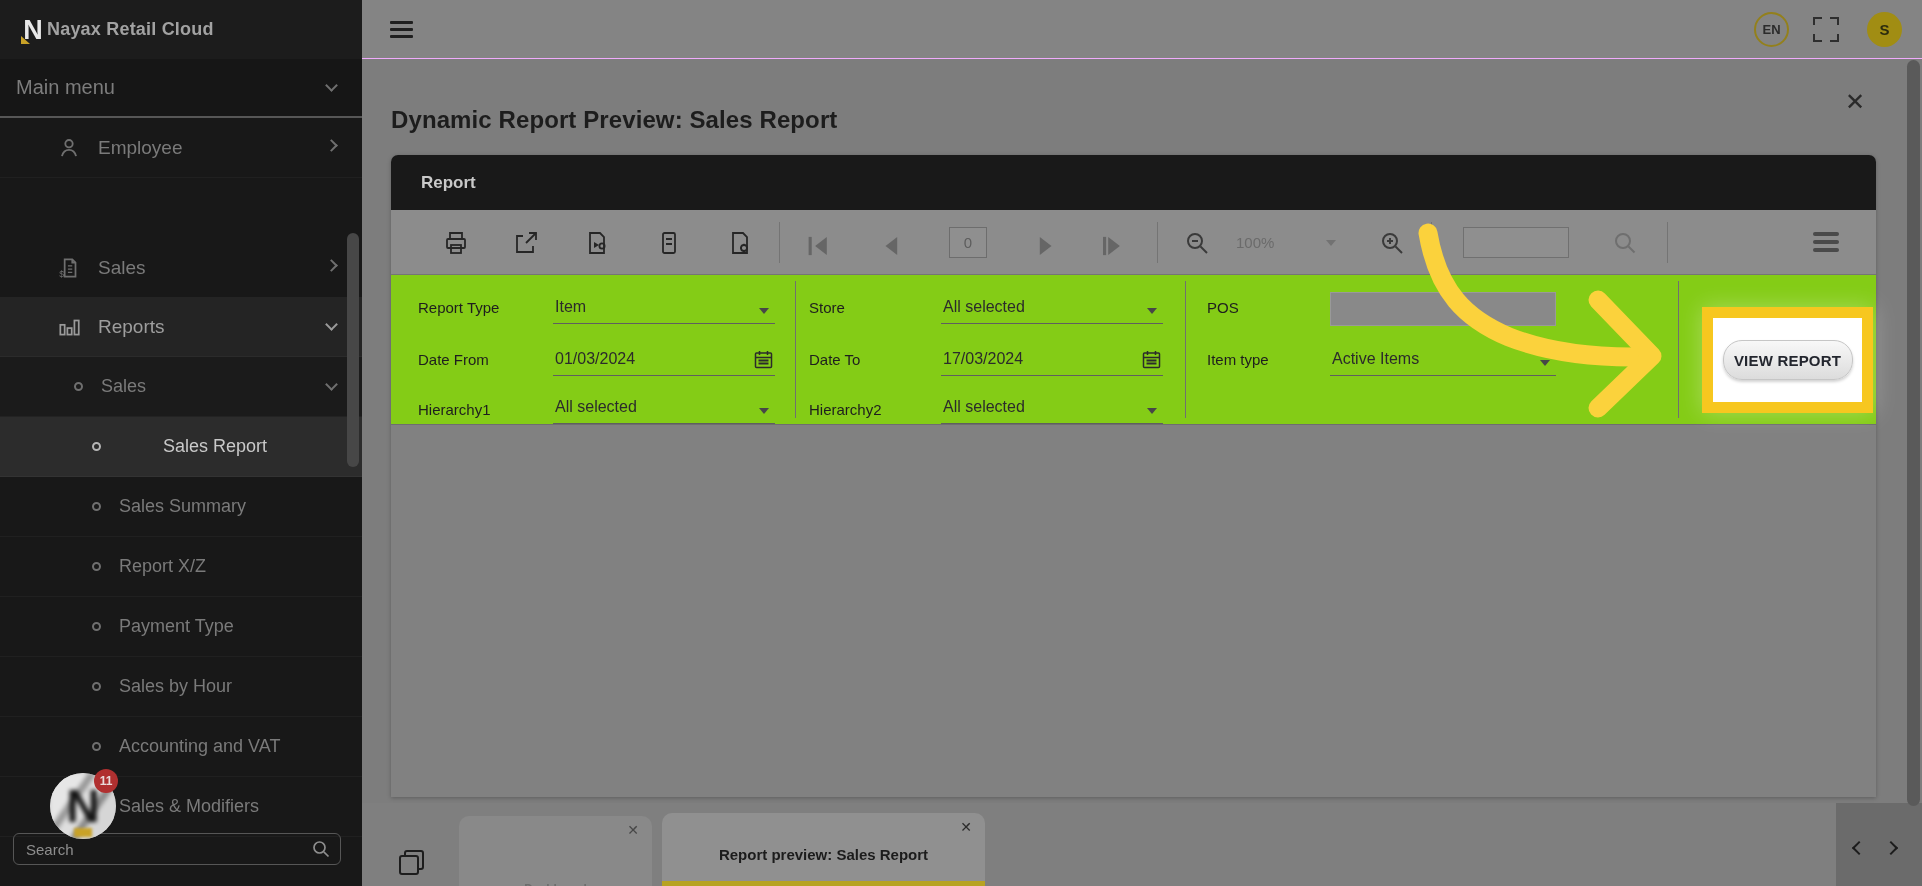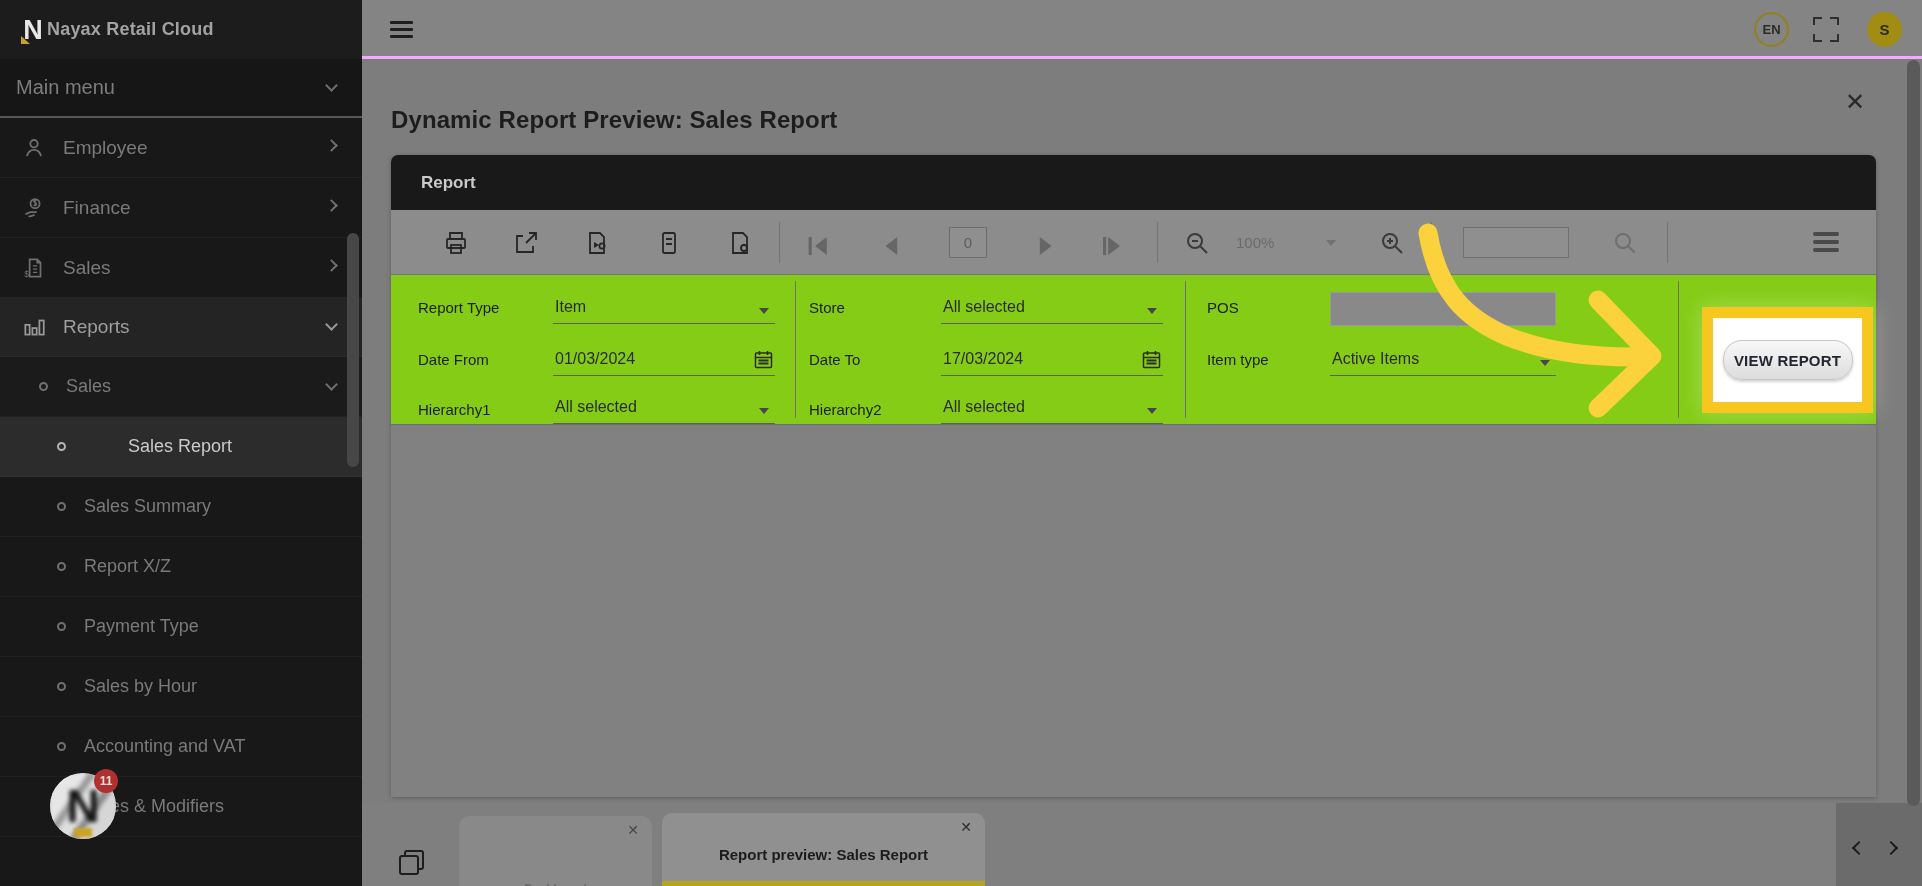--- a/index.html
+++ b/index.html
@@ -11,21 +11,21 @@
   .logo-row{position:absolute;left:0;top:0;width:362px;height:59px;background:#1c1c1c;display:flex;align-items:center;}
   .logo-n{position:relative;margin-left:19px;width:28px;height:30px;color:#e8e8e8;font-size:27px;font-weight:800;line-height:30px;text-align:center;}
   .logo-n i{position:absolute;left:2px;bottom:1px;width:0;height:0;border-left:9px solid #c9a227;border-top:8px solid transparent;}
   .app-title{font-size:18px;font-weight:600;color:#a2a2a2;letter-spacing:.2px;}
   .menu-head{position:absolute;left:0;top:59px;width:362px;height:59px;background:#161616;border-bottom:2px solid #565656;display:flex;align-items:center;}
   .menu-head .mh-label{margin-left:16px;font-size:20px;color:#7d7d7d;}
   .chev{display:inline-block;width:9px;height:9px;border-top:2px solid #6f6f6f;border-right:2px solid #6f6f6f;}
   .chev.r{transform:rotate(45deg);}
   .chev.d{transform:rotate(135deg);}
   .chev.abs{position:absolute;right:26px;top:50%;margin-top:-7px;}
-  .mi{position:absolute;left:0;width:362px;height:60px;display:flex;align-items:center;background:#181818;border-bottom:1px solid rgba(255,255,255,.035);cursor:pointer;}
+  .mi{position:absolute;left:0;width:362px;height:60px;display:flex;align-items:center;background:#181818;border-bottom:1px solid rgba(255,255,255,.035);cursor:pointer;padding-left:35px;}
   .mi .ico{margin-left:21px;width:26px;height:26px;flex:none;}
   .mi .lbl{margin-left:16px;font-size:19px;color:#7a7a7a;white-space:nowrap;}
   .bullet{flex:none;width:9px;height:9px;border:2px solid #6f6f6f;border-radius:50%;}
   .mi.sub1 .bullet{margin-left:39px;}
   .mi.sub2 .bullet{margin-left:57px;}
   .mi.sub1 .lbl,.mi.sub2 .lbl{margin-left:18px;font-size:18px;}
   .mi.reports{background:#242424;}
   .mi.reports .lbl{color:#9e9e9e;}
   .mi.sales-sub{background:#1b1b1b;}
   .mi.active{background:#2c2c2c;gap:44px;}
@@ -35,21 +35,21 @@
   .search-box{position:absolute;left:13px;top:833px;width:328px;height:32px;border:1px solid #565656;border-radius:6px;display:flex;align-items:center;background:transparent;}
   .search-box input{flex:1;background:transparent;border:none;outline:none;margin-left:10px;font-size:15px;color:#bbb;}
   .search-box input::placeholder{color:#8e8e8e;}
   .search-box svg{margin-right:9px;flex:none;}
   .fab{position:absolute;left:50px;top:773px;width:66px;height:66px;border-radius:50%;background:#cfcfcf;overflow:hidden;cursor:pointer;}
   .fab .fab-inner{position:absolute;inset:0;display:flex;align-items:center;justify-content:center;font-size:46px;font-weight:800;color:#141414;filter:blur(2px);background:linear-gradient(125deg,#e6e6e6 0 34%,#9a9a9a 34% 42%,#dedede 42% 58%,#8b8b8b 58% 66%,#d6d6d6 66%);}
   .fab .fab-wedge{position:absolute;left:24px;bottom:2px;width:18px;height:9px;background:#c9a227;filter:blur(1.5px);}
   .badge{position:absolute;left:94px;top:769px;min-width:24px;height:24px;border-radius:12px;background:#b03030;color:#e9dcdc;font-size:12px;font-weight:700;display:flex;align-items:center;justify-content:center;z-index:5;}
 
   
-  .topbar{position:absolute;left:362px;top:0;width:1560px;height:59px;background:#848484;border-bottom:3px solid #f0abfc;}
+  .topbar{position:absolute;left:362px;top:0;width:1560px;height:59px;background:#848484;border-bottom:1px solid #f0abfc;}
   .burger{position:absolute;left:28px;top:21px;width:23px;height:17px;cursor:pointer;}
   .burger b{position:absolute;left:0;width:23px;height:3px;background:#1f1f1f;border-radius:1px;}
   .burger b:nth-child(1){top:0}.burger b:nth-child(2){top:7px}.burger b:nth-child(3){top:14px}
   .en-badge{position:absolute;left:1392px;top:12px;width:35px;height:35px;border-radius:50%;border:2px solid #93801c;color:#2b2b2b;font-size:13px;font-weight:600;display:flex;align-items:center;justify-content:center;cursor:pointer;}
   .fs-btn{position:absolute;left:1450px;top:16px;width:28px;height:27px;cursor:pointer;}
   .user-avatar{position:absolute;left:1505px;top:12px;width:35px;height:35px;border-radius:50%;background:#a18d13;color:#2c2c0e;font-size:15px;font-weight:700;display:flex;align-items:center;justify-content:center;cursor:pointer;}
 
   
   .page-title{position:absolute;left:391px;top:90px;font-size:24px;font-weight:800;color:#1d1d1d;letter-spacing:.1px;margin-top:16px;}
   .title-close{position:absolute;left:1845px;top:90px;font-size:24px;color:#2a2a2a;cursor:pointer;line-height:1;}
@@ -116,29 +116,20 @@
     </div>
 
     <div class="mi" style="top:118px">
       <svg class="ico" viewBox="0 0 24 24" fill="none" stroke="#6f6f6f" stroke-width="1.7">
           <circle cx="12" cy="8" r="3.4"></circle>
           <path d="M5.5 19.5c.9-3.8 3.3-5.8 6.5-5.8s5.6 2 6.5 5.8"></path>
         </svg>
       <span class="lbl">Employee</span>
       <span class="chev r abs"></span>
     </div>
-    <div class="mi" style="top:178px">
-      <svg class="ico" viewBox="0 0 24 24" fill="none" stroke="#6f6f6f" stroke-width="1.6">
-          <circle cx="13" cy="8" r="4.2"></circle>
-          <path d="M13 5.6v4.8M11.6 9.2c1 .8 2.8.4 2.8-1 0-1.5-2.8-1-2.8-2.4 0-1.2 1.8-1.5 2.8-.7" stroke-width="1.1"></path>
-          <path d="M4 17.5c2.2.3 3-1.6 5-1.6h5.5M7 19.5c2 .8 4-.3 5.5-1.2"></path>
-        </svg>
-      <span class="lbl">Finance</span>
-      <span class="chev r abs"></span>
-    </div>
     <div class="mi" style="top:238px">
       <svg class="ico" viewBox="0 0 24 24" fill="none" stroke="#6f6f6f" stroke-width="1.6">
           <path d="M8 4h7l3 3v13H8z"></path>
           <path d="M15 4v3h3"></path>
           <path d="M11 10h4M11 13h4M11 16h4" stroke-width="1.2"></path>
           <text x="3" y="20" font-size="8" fill="#6f6f6f" stroke="none">$</text>
         </svg>
       <span class="lbl">Sales</span>
       <span class="chev r abs"></span>
     </div>
@@ -180,20 +171,27 @@
       <span class="bullet"></span>
       <span class="lbl">Accounting and VAT</span>
     </div>
     <div class="mi sub2" style="top:777px;height:60px">
       <span class="bullet"></span>
       <span class="lbl">Sales &amp; Modifiers</span>
     </div>
 
     <div class="side-scroll"></div>
 
+    <div class="search-box">
+      <input type="text" placeholder="Search" style="">
+      <svg width="20" height="20" viewBox="0 0 20 20" fill="none" stroke="#8e8e8e" stroke-width="1.7">
+          <circle cx="8.5" cy="8.5" r="5.5"></circle>
+          <path d="M12.8 12.8L17.5 17.5"></path>
+        </svg>
+    </div>
 
     <div class="fab">
       <div class="fab-inner">N</div>
       <div class="fab-wedge"></div>
     </div>
     <div class="badge">11</div>
   </aside>
 
   <header class="topbar">
     <div class="burger">

